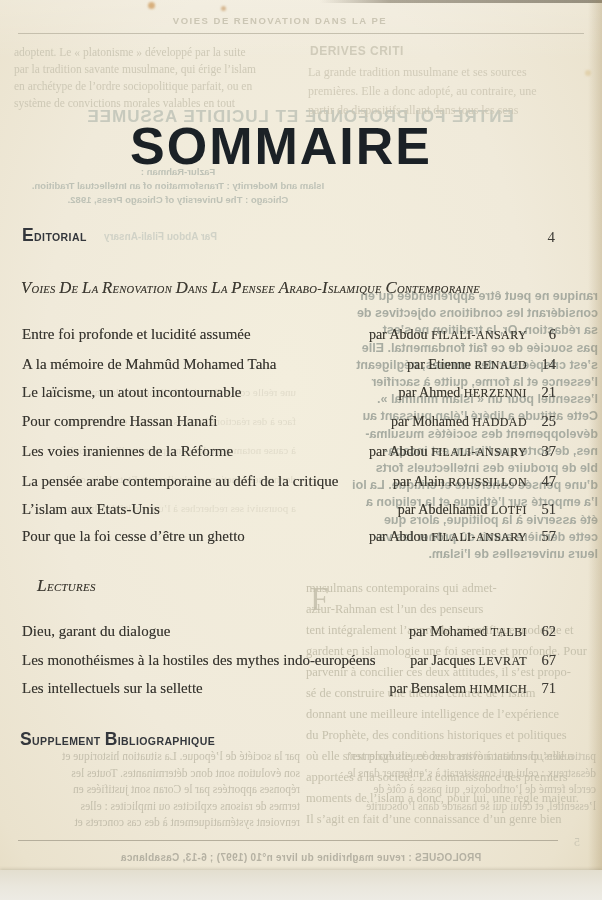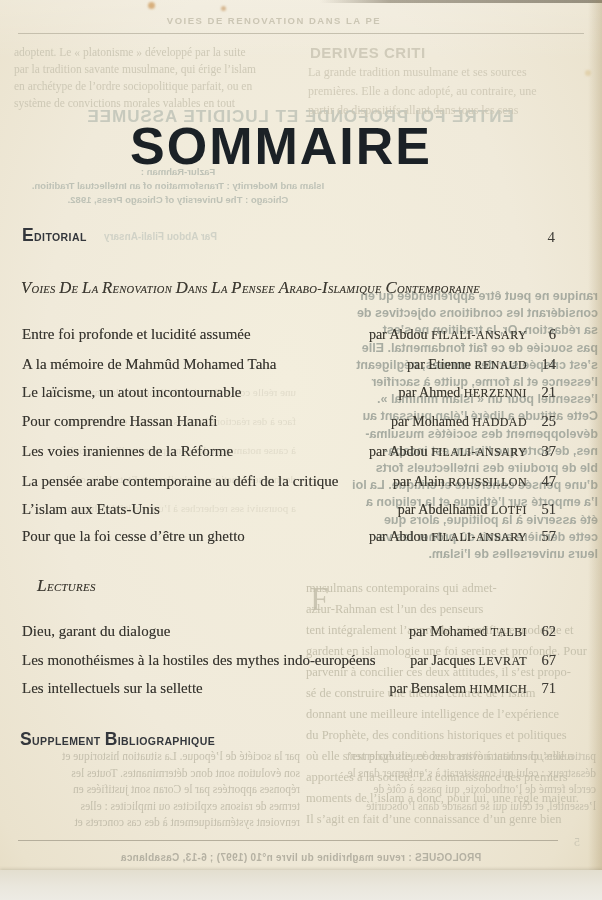--- a/index.html
+++ b/index.html
@@ -17,32 +17,32 @@
   .bl{position:absolute;text-align:justify;}
   .bl div{white-space:nowrap;}
   .mir{transform:scaleX(-1);}
   .bl-serif{font-family:"Liberation Serif",serif;}
   .bl-sans{font-family:"Liberation Sans",sans-serif;font-weight:bold;}
   #bl-left-top{left:14px;top:44px;width:286px;font-size:11.5px;line-height:17px;color:#c8c3b0;opacity:.85;}
   #bl-entrefoi{left:20px;top:107px;width:560px;font-size:17px;letter-spacing:1px;text-align:center;color:#c2c6ba;opacity:.9;}
   #bl-biblio{left:10px;top:165px;width:336px;font-size:9.5px;line-height:14px;text-align:center;color:#bcc0b5;opacity:.95;}
   #bl-ed-byline{left:78px;top:231px;width:165px;font-size:10px;text-align:center;color:#c9ccc2;opacity:.8;}
   #bl-left-mid{left:14px;top:378px;width:282px;font-size:11px;line-height:29px;color:#d2cdbb;opacity:.55;}
-  #bl-right-heading{left:310px;top:44px;font-size:15px;letter-spacing:.5px;color:#cdc8b6;opacity:.9;}
+  #bl-right-heading{left:310px;top:44px;font-size:12px;letter-spacing:.5px;color:#cdc8b6;opacity:.9;}
   #bl-right-top{left:308px;top:63px;width:284px;font-size:12px;line-height:19px;color:#ccc6b3;opacity:.85;}
   #bl-right-mirror{left:306px;top:288px;width:292px;font-size:12.5px;line-height:17.2px;color:#a2a79d;opacity:.92;}
   #bl-right-bottom{left:306px;top:578px;width:292px;font-size:12.5px;line-height:21px;color:#c2bda9;opacity:.9;}
   #bl-dropcap{position:absolute;left:310px;top:580px;font-size:34px;color:#c4bfab;opacity:.85;font-family:"Liberation Serif",serif;}
   #bl-bottom-left{left:14px;top:748px;width:286px;font-size:11.5px;line-height:16.5px;color:#bdb8a6;opacity:.85;}
   #bl-bottom-right{left:306px;top:748px;width:290px;font-size:11.5px;line-height:16.5px;color:#bdb8a6;opacity:.8;}
   #footer-citation{position:absolute;left:0;top:852px;width:602px;text-align:center;
     font-family:"Liberation Sans",sans-serif;font-weight:bold;font-size:10px;letter-spacing:.3px;color:#b2aea0;opacity:.95;}
   #verso-pagenum{position:absolute;right:22px;top:835px;font-size:12px;color:#c5c1b0;opacity:.8;}
   
-  #running-header{position:absolute;left:0;top:15px;width:548px;text-align:center;
+  #running-header{position:absolute;left:6px;top:15px;width:548px;text-align:center;
     font-size:9.5px;letter-spacing:1.5px;color:#cbc6b4;font-family:"Liberation Sans",sans-serif;font-weight:bold;}
   .rule{position:absolute;height:1px;background:#c0baa8;}
   #header-rule{left:18px;top:33px;width:566px;opacity:.9;}
   #footer-rule{left:18px;top:840px;width:540px;background:#b5ae9c;}
   #page-title{position:absolute;left:-20px;top:116px;width:602px;text-align:center;
     font-family:"Liberation Sans",sans-serif;font-weight:bold;font-size:52px;letter-spacing:2px;color:#1b2126;}
   .h-sans{position:absolute;font-family:"Liberation Sans",sans-serif;font-weight:bold;color:#34373c;letter-spacing:.4px;}
   .h-serif{position:absolute;font-family:"Liberation Serif",serif;color:#3c3931;
     text-shadow:0 0 .5px rgba(60,57,49,.55);letter-spacing:.3px;font-style:italic;}
   #editorial-heading{left:22px;top:225px;font-size:13.5px;}

